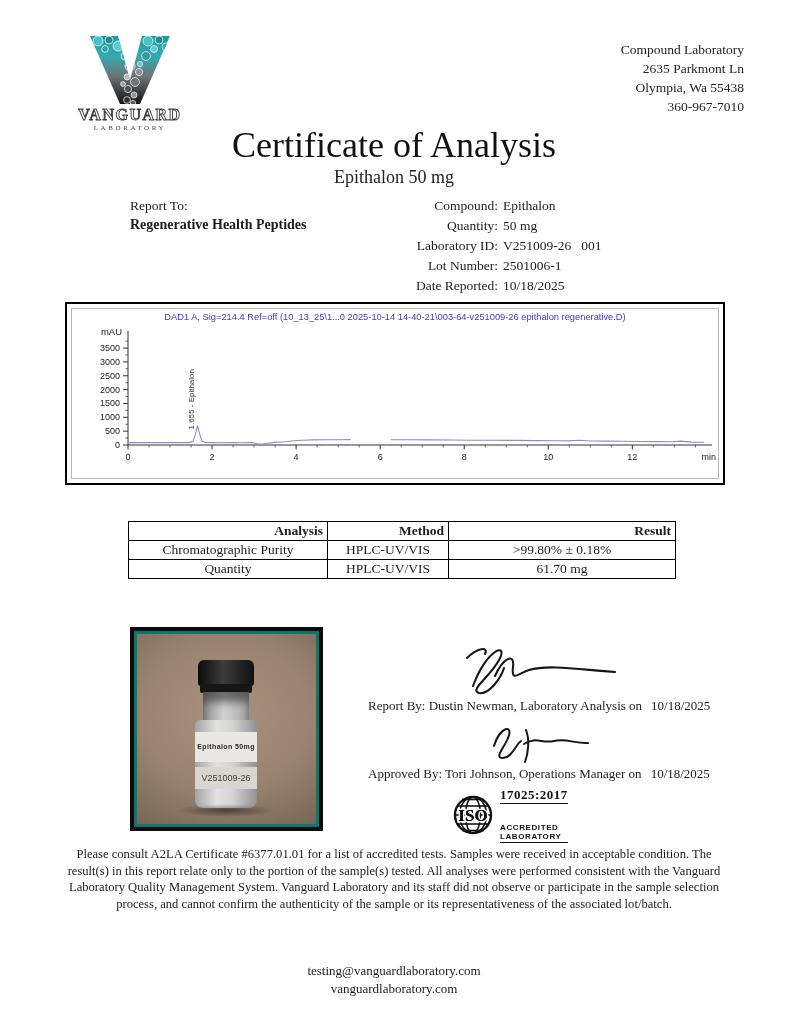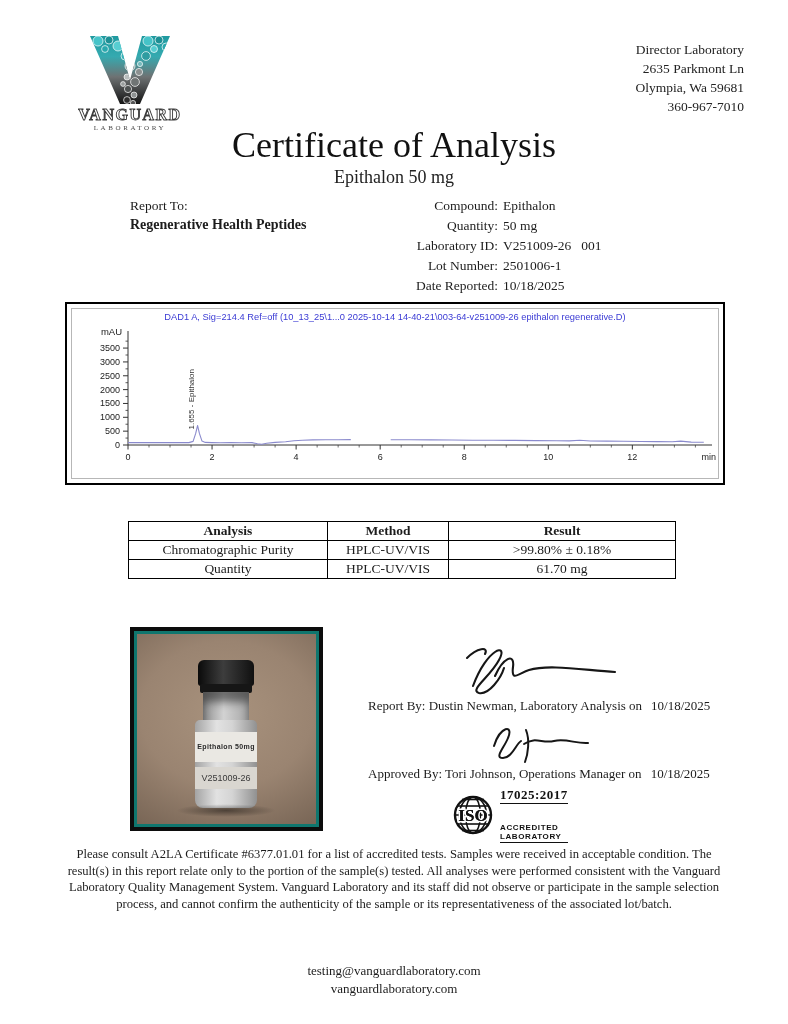--- a/index.html
+++ b/index.html
@@ -21,21 +21,21 @@
   .detail-label{width:168px;text-align:right;}
   .detail-value{margin-left:5px;white-space:pre;}
 
   
   .chart-box{position:absolute;left:65px;top:302px;width:656px;height:179px;border:2px solid #000;background:#fff;}
   .chart-inner{margin:4px;border:1px solid #b7b7b7;height:169px;}
 
   
   .results{position:absolute;left:128px;top:521px;border-collapse:collapse;font-size:13.5px;}
   .results td,.results th{border:1.5px solid #000;text-align:center;padding:0 4px;height:18px;line-height:18px;}
-  .results th{font-weight:bold;}
+  .results th{font-weight:bold;text-align:right;}
   .col-analysis{width:190px;}.col-method{width:112px;}.col-result{width:218px;}
 
   
   .photo{position:absolute;left:130px;top:627px;border:4px solid #0c0c0c;background:#0f766e;padding:3px;}
   .photo-inner{position:relative;width:179px;height:190px;
      background:radial-gradient(ellipse 120% 95% at 50% 42%, #a8927d 0%, #9a8471 40%, #7a6757 72%, #544739 100%);
      overflow:hidden;}
   .cap{position:absolute;left:61px;top:26px;width:56px;height:26px;border-radius:6px 6px 3px 3px;
      background:linear-gradient(90deg,#0a0a0a,#3d3d3d 45%,#101010);}
   .cap-rim{position:absolute;left:63px;top:50px;width:52px;height:9px;background:#161616;border-radius:2px;}
@@ -109,23 +109,23 @@
           <circle cx="55" cy="69" r="2.6" fill="#555"></circle>
         <circle cx="45" cy="50" r="2.4" fill="#9a9e9e"></circle>
           <circle cx="62" cy="30" r="2.6" fill="#76b9bc"></circle>
       </g>
       <text x="52" y="86" text-anchor="middle" font-family="Liberation Serif, serif" font-weight="bold" font-size="16" letter-spacing="1.5" fill="#ffffff" stroke="#3a3a3a" stroke-width="0.9">VANGUARD</text>
       <text x="52" y="96" text-anchor="middle" font-family="Liberation Serif, serif" font-size="7" letter-spacing="2.6" fill="#4a4a4a">LABORATORY</text>
     </svg>
   </div>
 
   <div class="address">
-    <div>Director Laboratory</div>
+    <div>Compound Laboratory</div>
     <div>2635 Parkmont Ln</div>
-    <div>Olympia, Wa 59681</div>
+    <div>Olympia, Wa 55438</div>
     <div>360-967-7010</div>
   </div>
 
   <div class="title">Certificate of Analysis</div>
   <div class="subtitle">Epithalon 50 mg</div>
 
   <div class="report-to">
     <div>Report To:</div>
     <div class="rt-value">Regenerative Health Peptides</div>
   </div>

